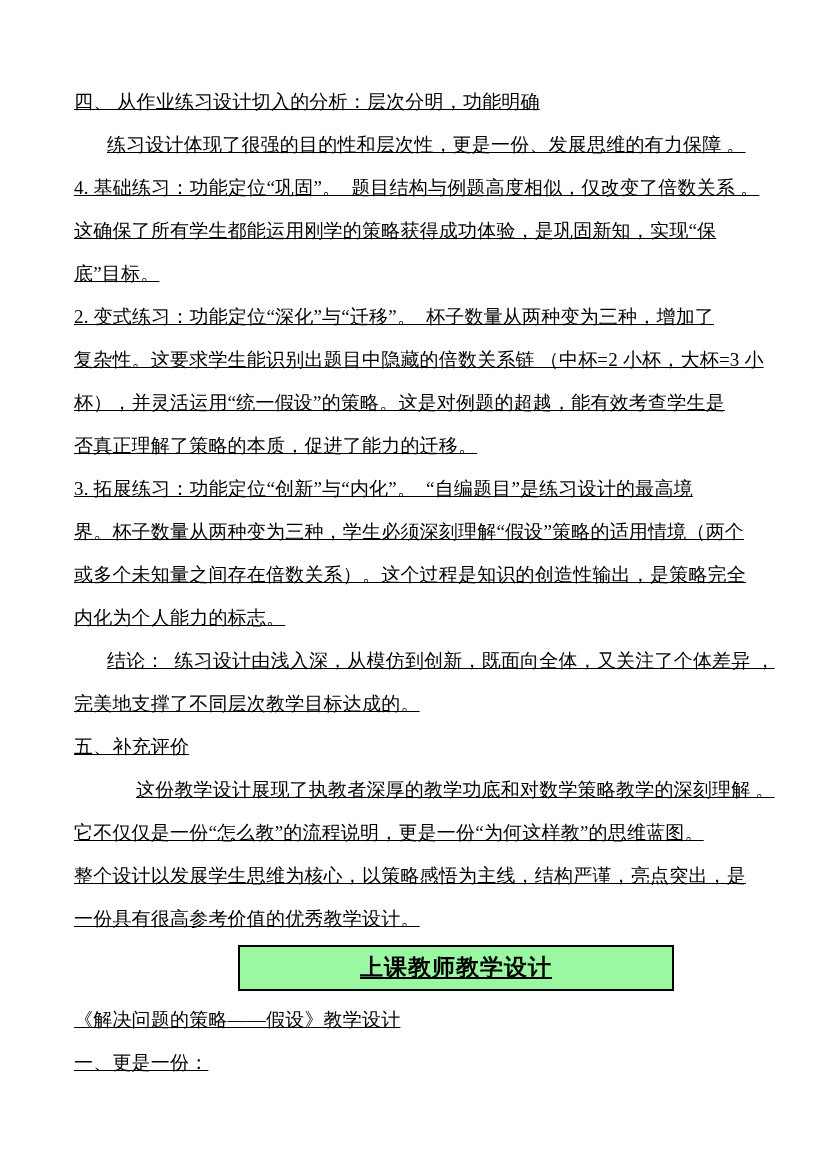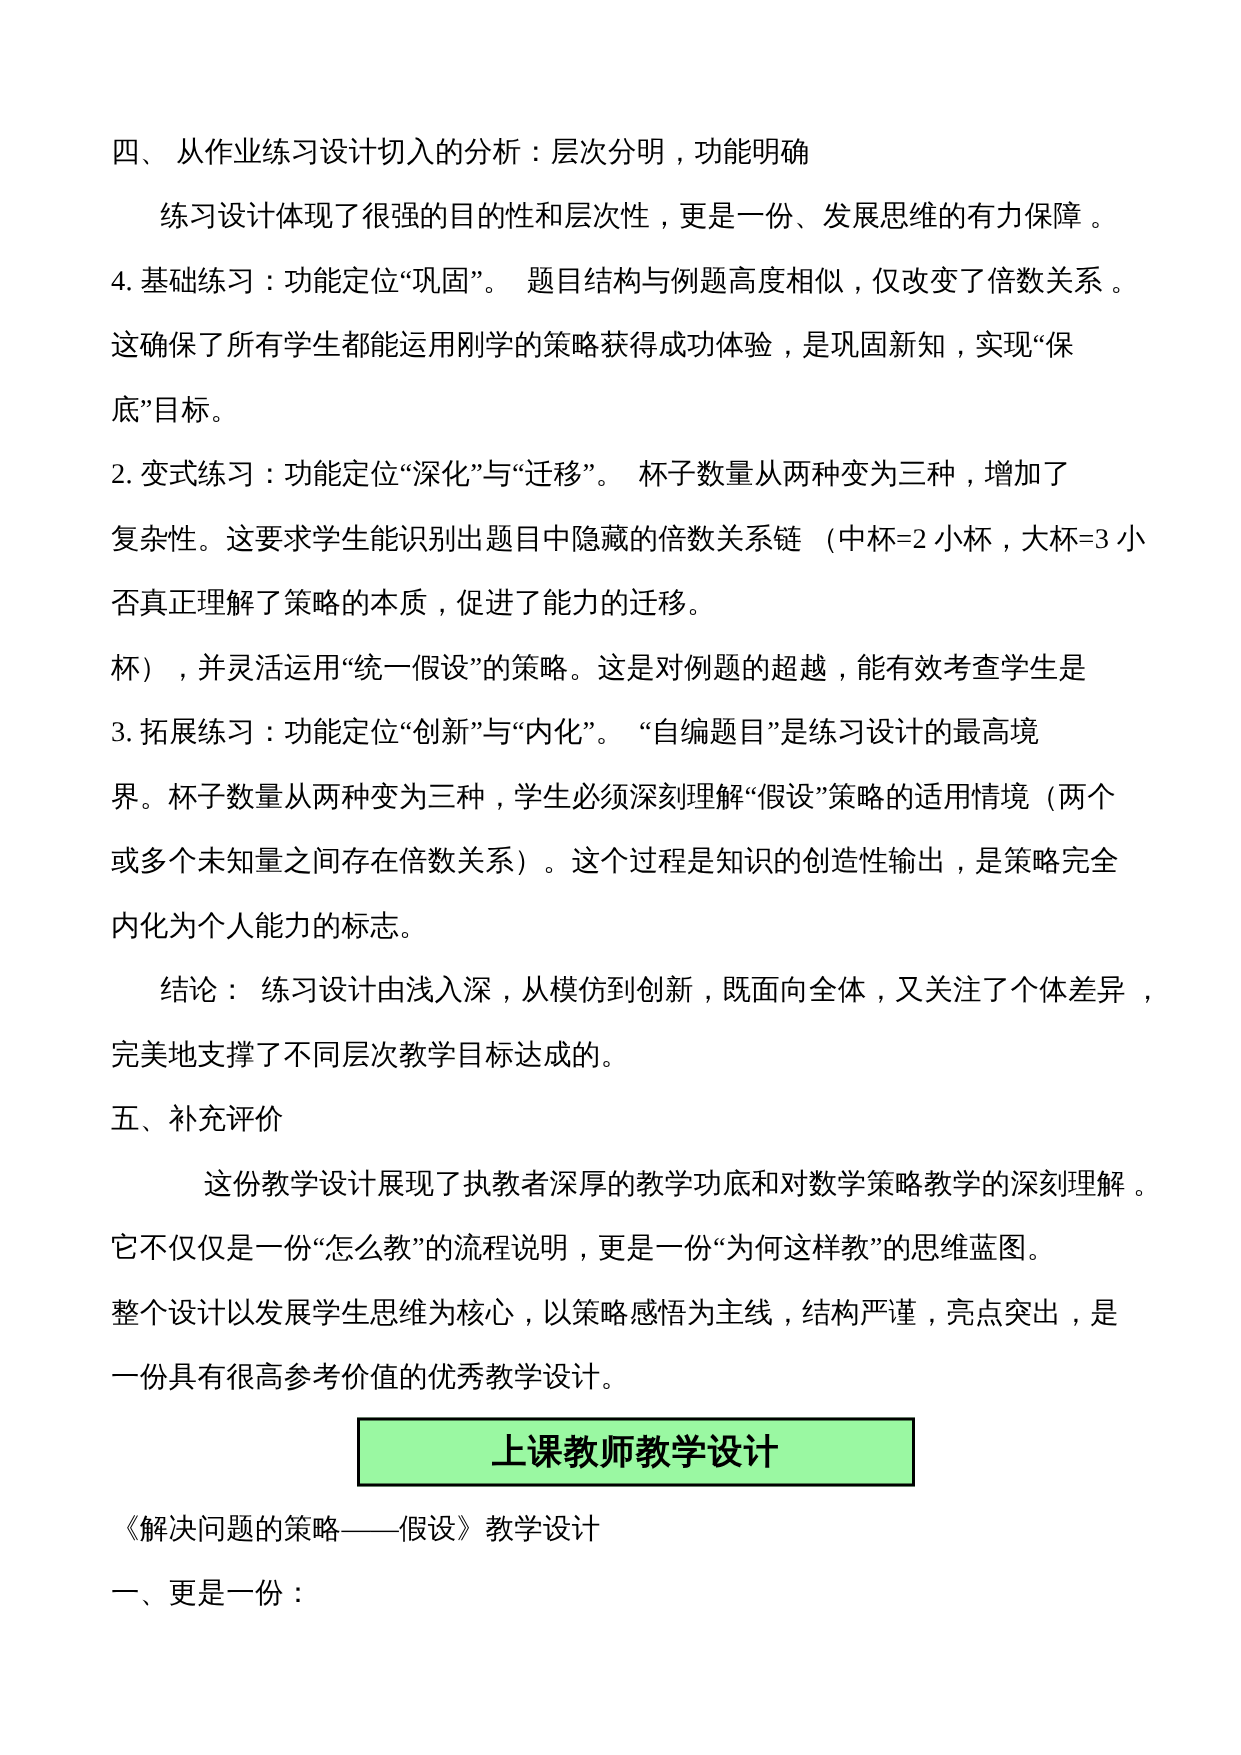--- a/index.html
+++ b/index.html
@@ -12,33 +12,34 @@
     background: #ffffff;
     color: #000000;
     font-family: "Liberation Serif", serif;
     overflow: hidden;
   }
   .doc {
     box-sizing: border-box;
     width: 827px;
     height: 1170px;
     padding: 80px 0 0 74px;
+    text-decoration: underline;
   }
   .line {
     font-size: 19px;
     line-height: 43px;
     height: 43px;
     white-space: pre;
     letter-spacing: 0.2px;
   }
   .ind2 { padding-left: 33px; }
   .ind4 { padding-left: 62px; }
   .banner {
     box-sizing: border-box;
-    width: 372px;
+    width: 436px;
     height: 46px;
     margin: 5px 0 7px 164px;
     border: 2px solid #000000;
     background: #9AF8A2;
     text-align: center;
     font-size: 23px;
     font-weight: bold;
     line-height: 42px;
     letter-spacing: 1px;
   }
@@ -48,22 +49,22 @@
 
 <div class="doc">
 
   <div class="line">四、 从作业练习设计切入的分析：层次分明，功能明确</div>
   <div class="line ind2">练习设计体现了很强的目的性和层次性，更是一份、发展思维的有力保障 。</div>
   <div class="line">4. 基础练习：功能定位“巩固”。  题目结构与例题高度相似，仅改变了倍数关系 。</div>
   <div class="line">这确保了所有学生都能运用刚学的策略获得成功体验，是巩固新知，实现“保</div>
   <div class="line">底”目标。</div>
   <div class="line">2. 变式练习：功能定位“深化”与“迁移”。  杯子数量从两种变为三种，增加了</div>
   <div class="line">复杂性。这要求学生能识别出题目中隐藏的倍数关系链 （中杯=2 小杯，大杯=3 小</div>
+  <div class="line">杯），并灵活运用“统一假设”的策略。这是对例题的超越，能有效考查学生是</div>
   <div class="line">否真正理解了策略的本质，促进了能力的迁移。</div>
-  <div class="line">杯），并灵活运用“统一假设”的策略。这是对例题的超越，能有效考查学生是</div>
   <div class="line">3. 拓展练习：功能定位“创新”与“内化”。  “自编题目”是练习设计的最高境</div>
   <div class="line">界。杯子数量从两种变为三种，学生必须深刻理解“假设”策略的适用情境（两个</div>
   <div class="line">或多个未知量之间存在倍数关系）。这个过程是知识的创造性输出，是策略完全</div>
   <div class="line">内化为个人能力的标志。</div>
   <div class="line ind2">结论：  练习设计由浅入深，从模仿到创新，既面向全体，又关注了个体差异 ，</div>
   <div class="line">完美地支撑了不同层次教学目标达成的。</div>
   <div class="line">五、补充评价</div>
   <div class="line ind4">这份教学设计展现了执教者深厚的教学功底和对数学策略教学的深刻理解 。</div>
   <div class="line">它不仅仅是一份“怎么教”的流程说明，更是一份“为何这样教”的思维蓝图。</div>
   <div class="line">整个设计以发展学生思维为核心，以策略感悟为主线，结构严谨，亮点突出，是</div>

